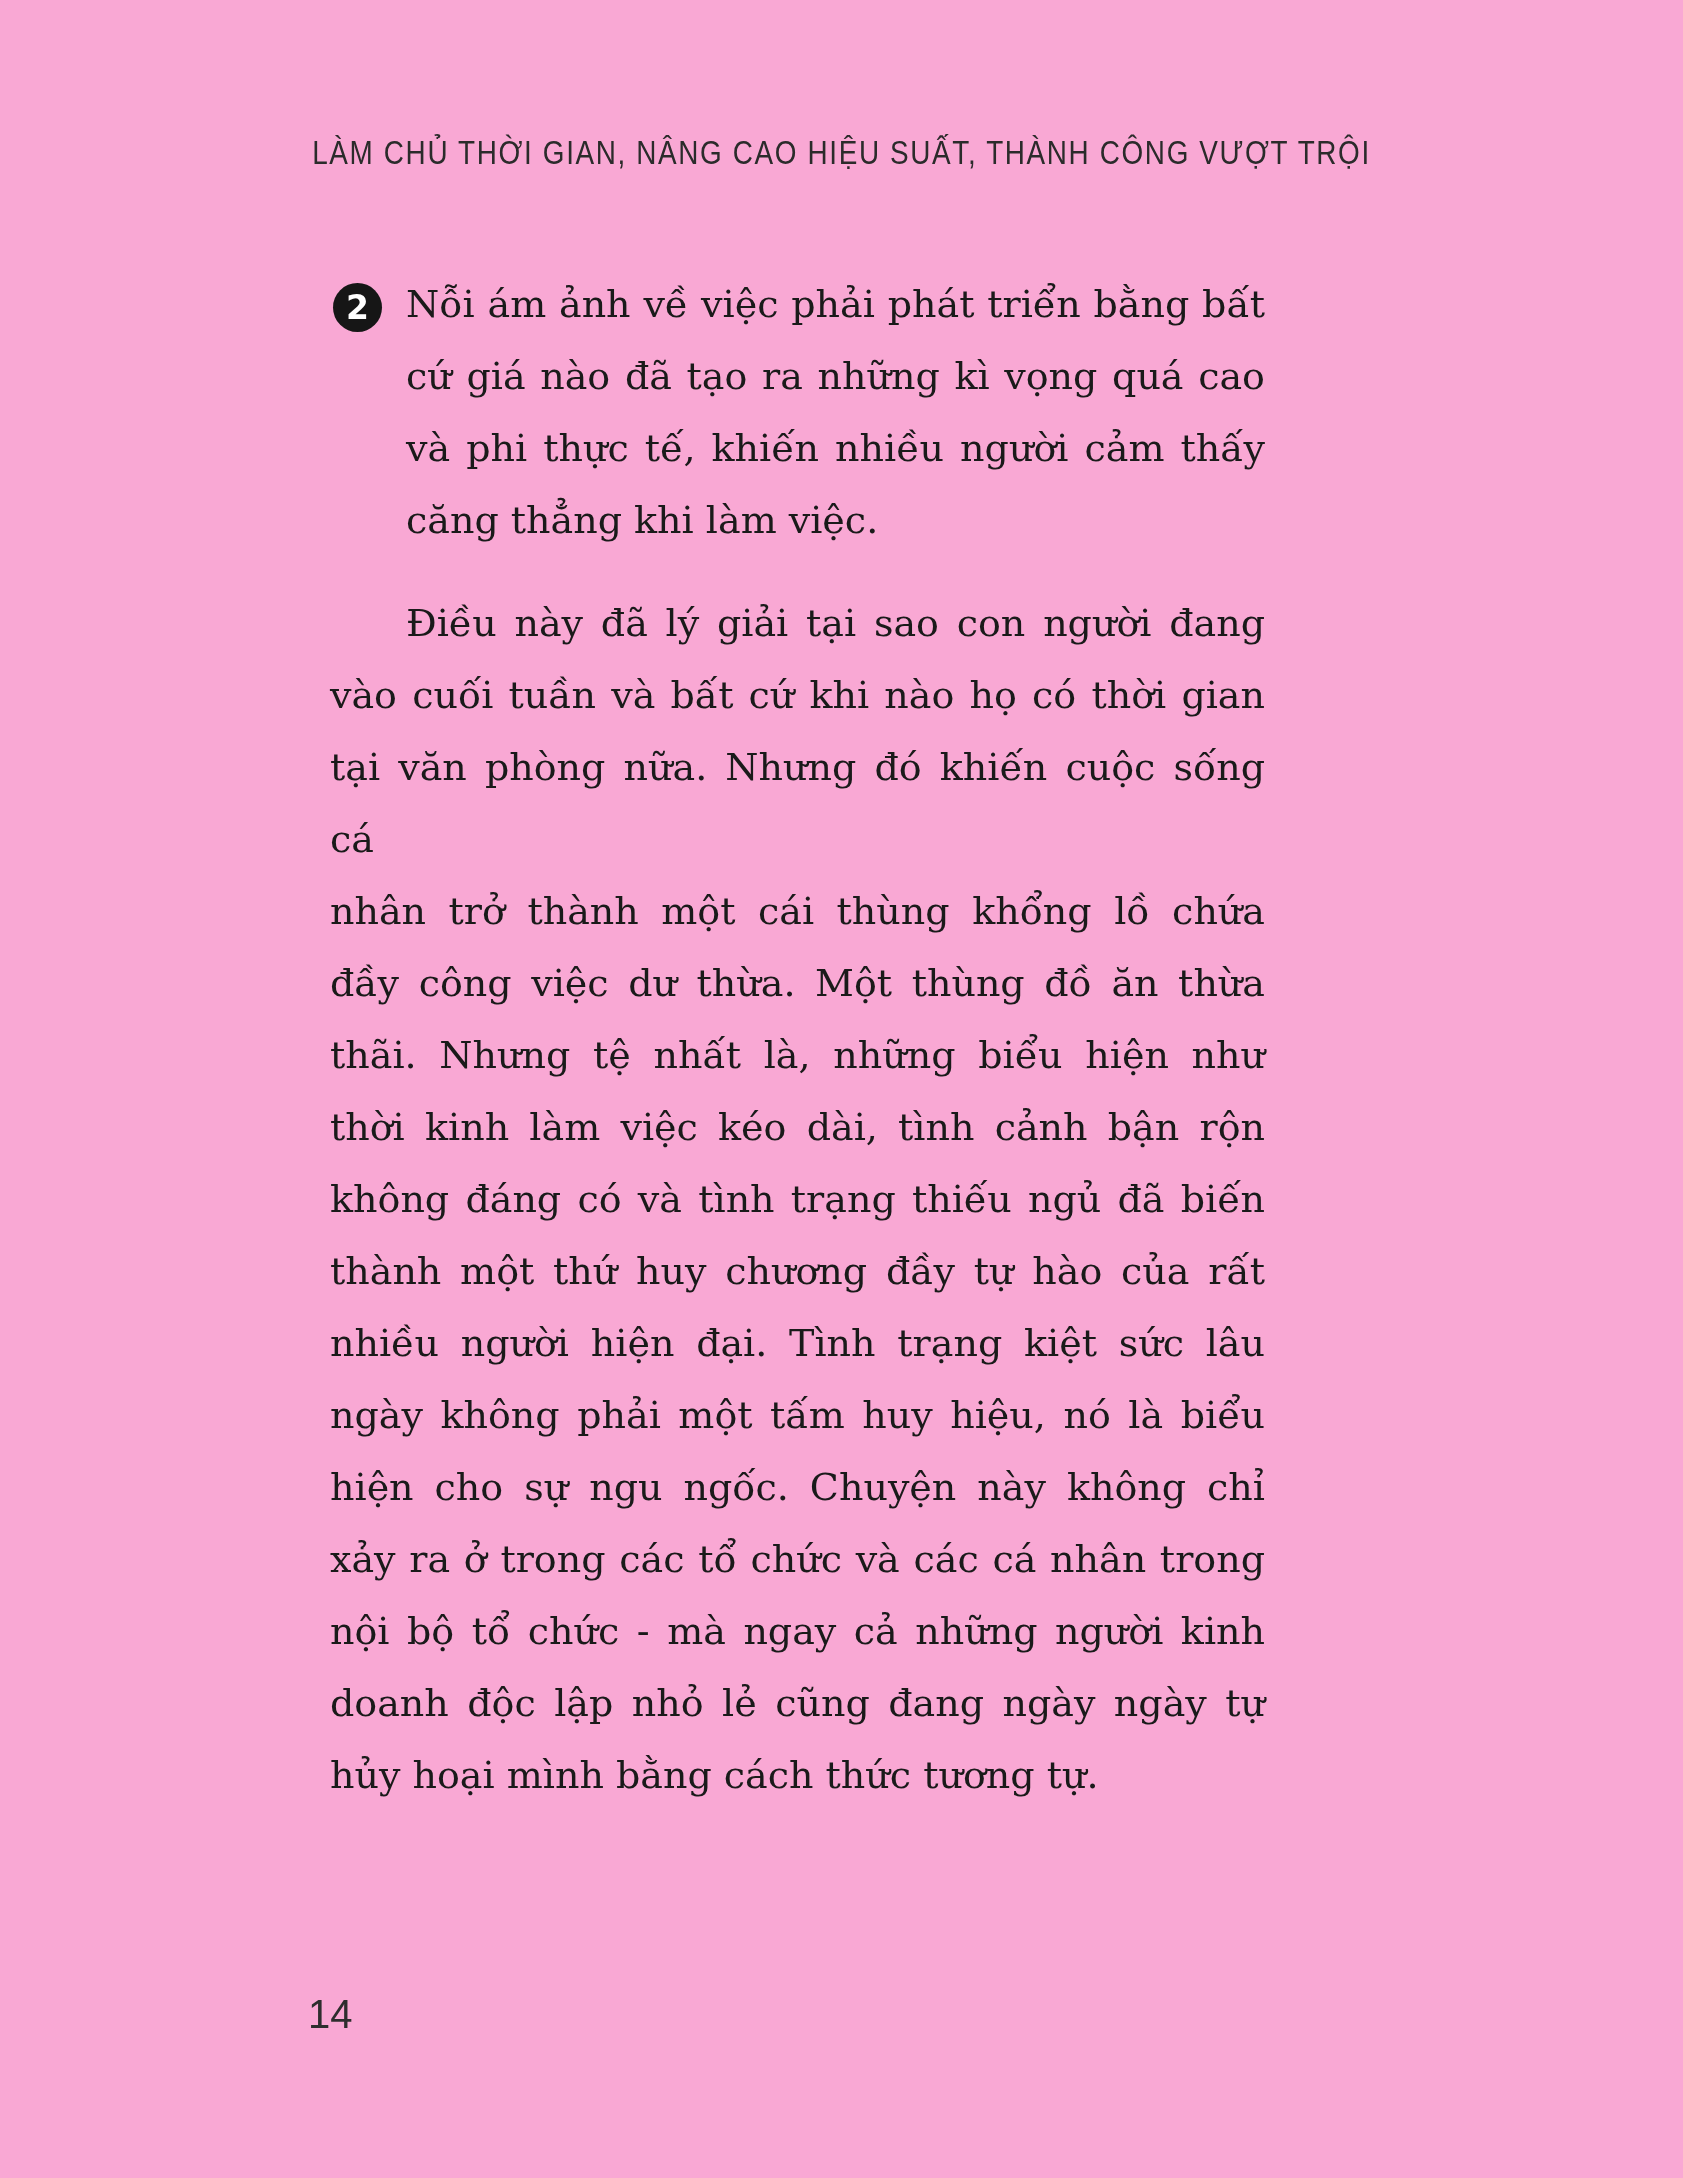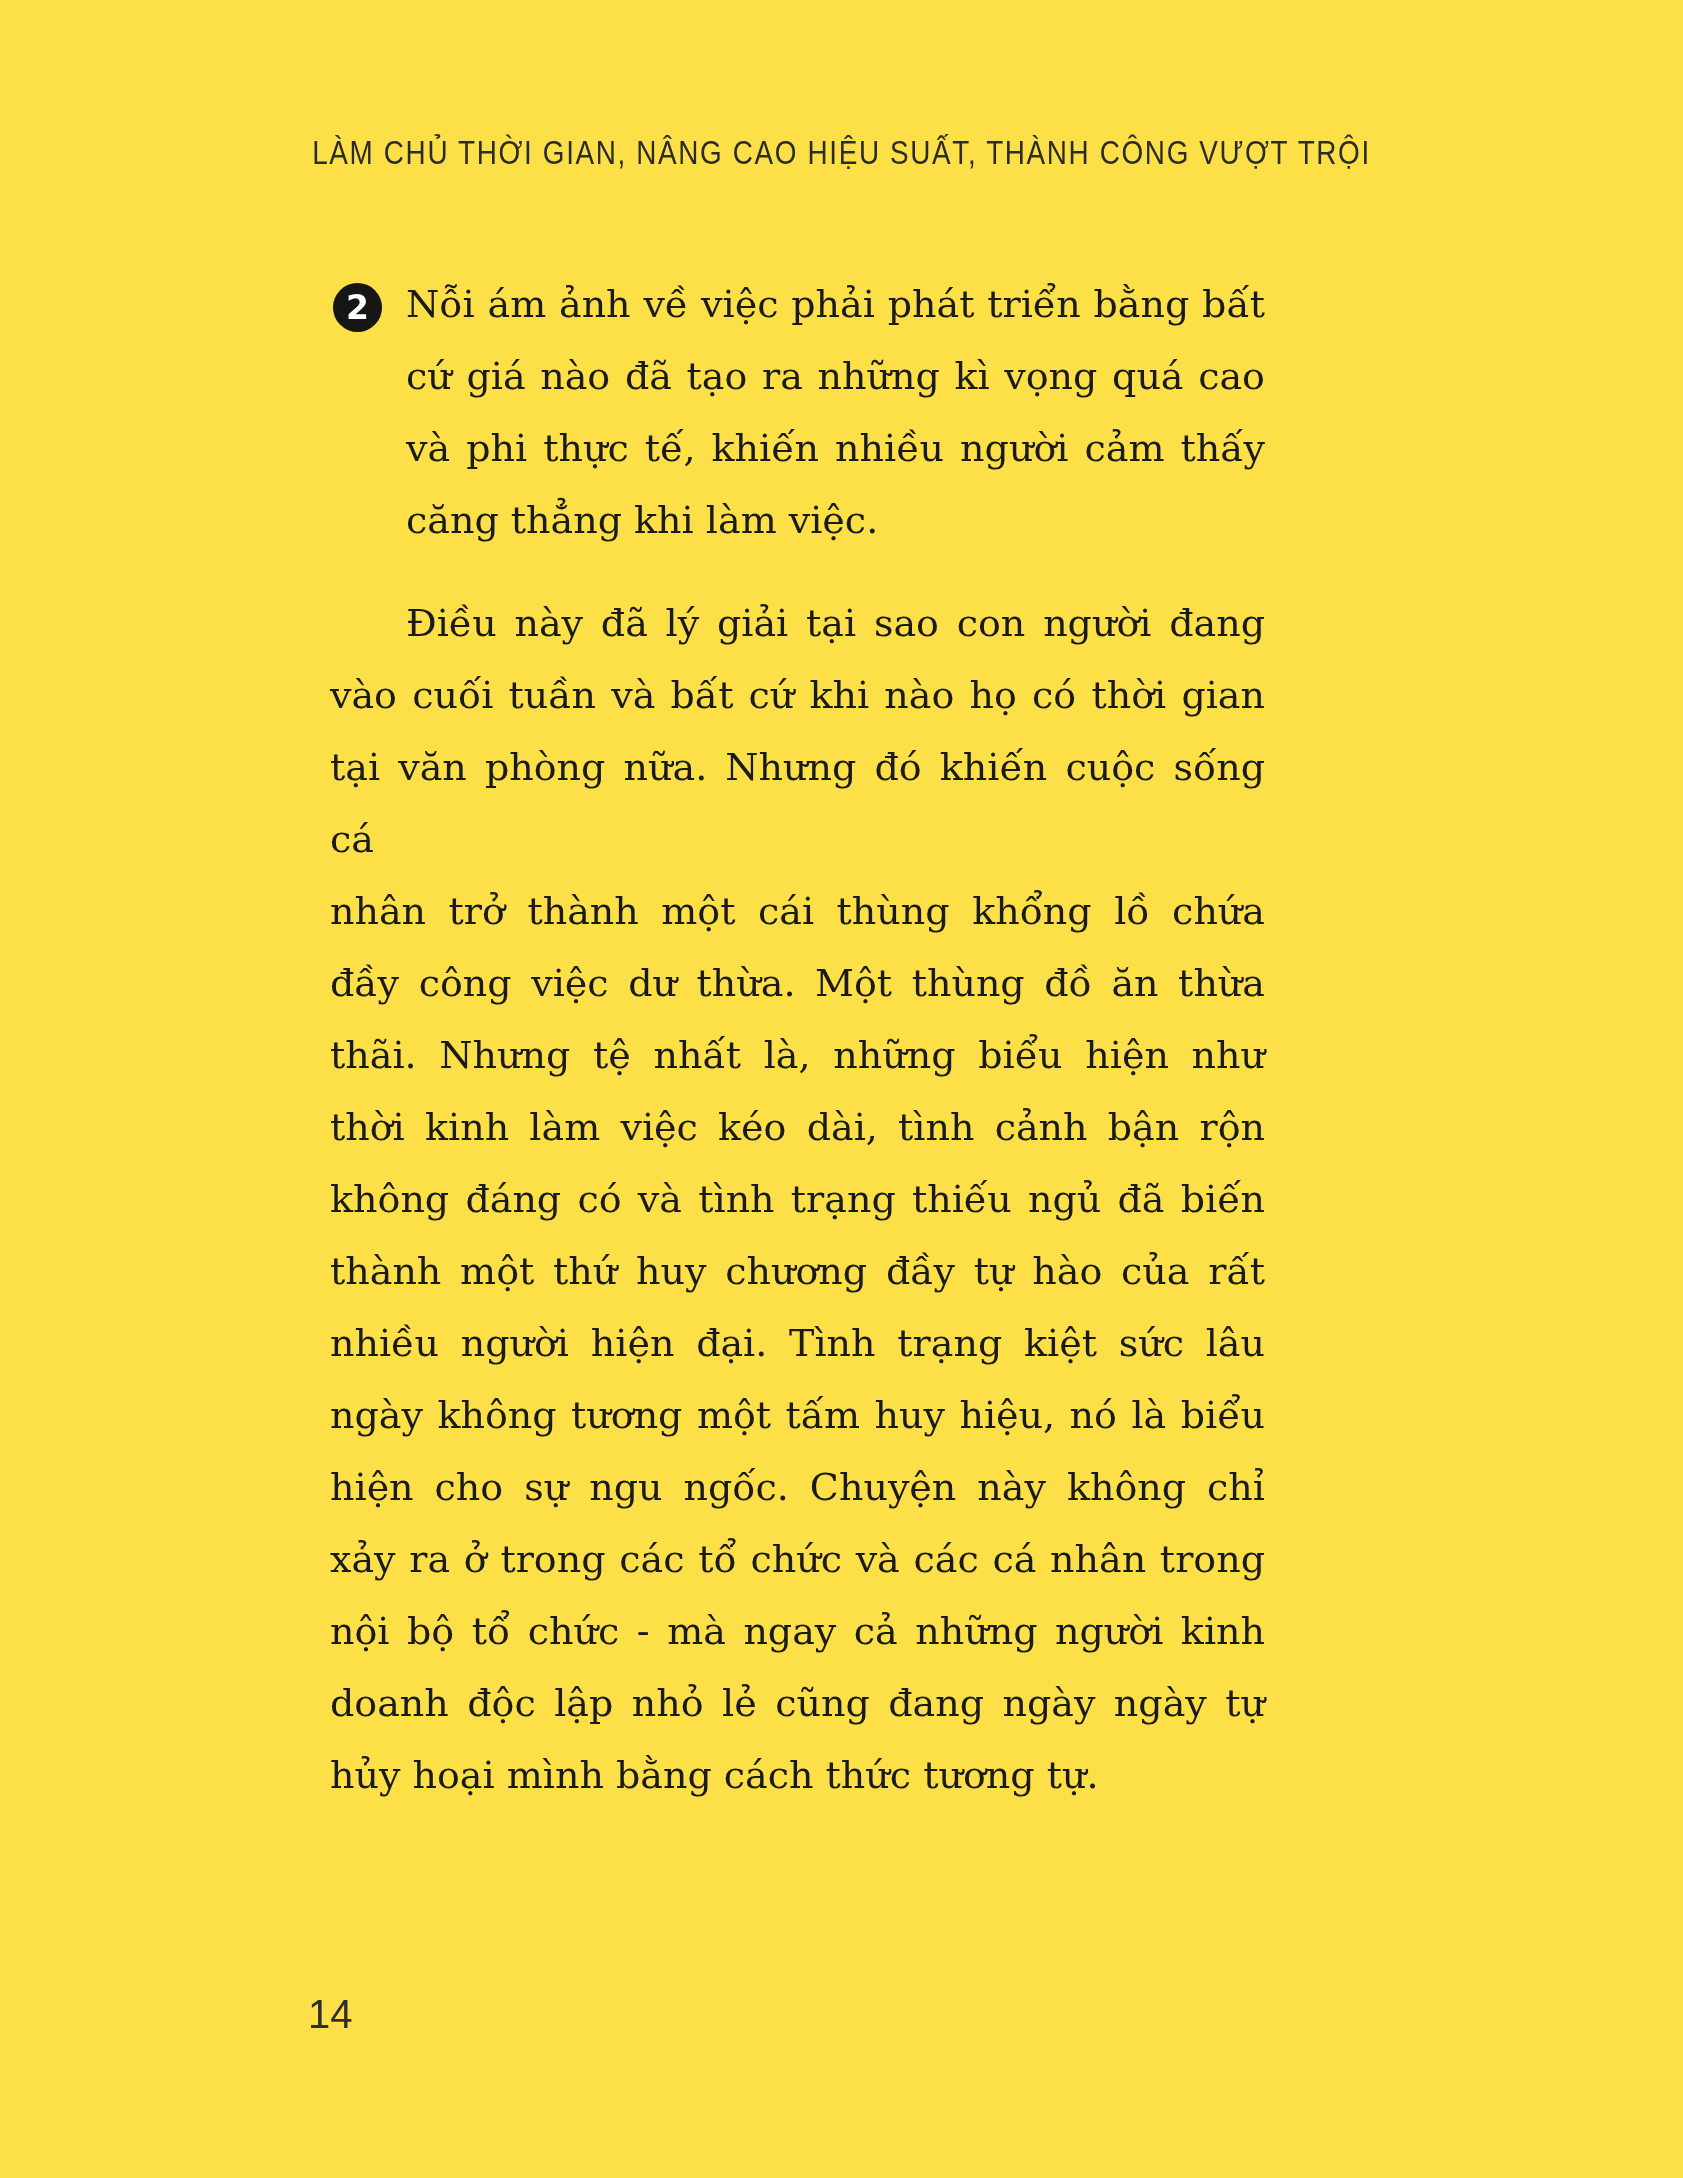--- a/index.html
+++ b/index.html
@@ -1,20 +1,20 @@
 <!DOCTYPE html>
 <html><head>
 <meta charset="utf-8">
 <style>
   html, body { margin: 0; padding: 0; background: #e8e8e8; }
   .page {
     position: relative;
     width: 1683px;
     height: 2178px;
-    background: #fde047;
+    background: #f9a8d4;
     overflow: hidden;
     font-family: "DejaVu Serif", serif;
     color: #1a1a1a;
   }
   .running-head {
     position: absolute;
     top: 133px;
     left: 0;
     width: 100%;
     text-align: center;
@@ -97,21 +97,21 @@
         <div class="line">Điều này đã lý giải tại sao con người đang</div>
         <div class="line">vào cuối tuần và bất cứ khi nào họ có thời gian</div>
         <div class="line">tại văn phòng nữa. Nhưng đó khiến cuộc sống cá</div>
         <div class="line">nhân trở thành một cái thùng khổng lồ chứa</div>
         <div class="line">đầy công việc dư thừa. Một thùng đồ ăn thừa</div>
         <div class="line">thãi. Nhưng tệ nhất là, những biểu hiện như</div>
         <div class="line">thời kinh làm việc kéo dài, tình cảnh bận rộn</div>
         <div class="line">không đáng có và tình trạng thiếu ngủ đã biến</div>
         <div class="line">thành một thứ huy chương đầy tự hào của rất</div>
         <div class="line">nhiều người hiện đại. Tình trạng kiệt sức lâu</div>
-        <div class="line">ngày không tương một tấm huy hiệu, nó là biểu</div>
+        <div class="line">ngày không phải một tấm huy hiệu, nó là biểu</div>
         <div class="line">hiện cho sự ngu ngốc. Chuyện này không chỉ</div>
         <div class="line">xảy ra ở trong các tổ chức và các cá nhân trong</div>
         <div class="line">nội bộ tổ chức - mà ngay cả những người kinh</div>
         <div class="line">doanh độc lập nhỏ lẻ cũng đang ngày ngày tự</div>
         <div class="line">hủy hoại mình bằng cách thức tương tự.</div>
       </section>
 
   </div>
 
   <div class="page-number">14</div>

